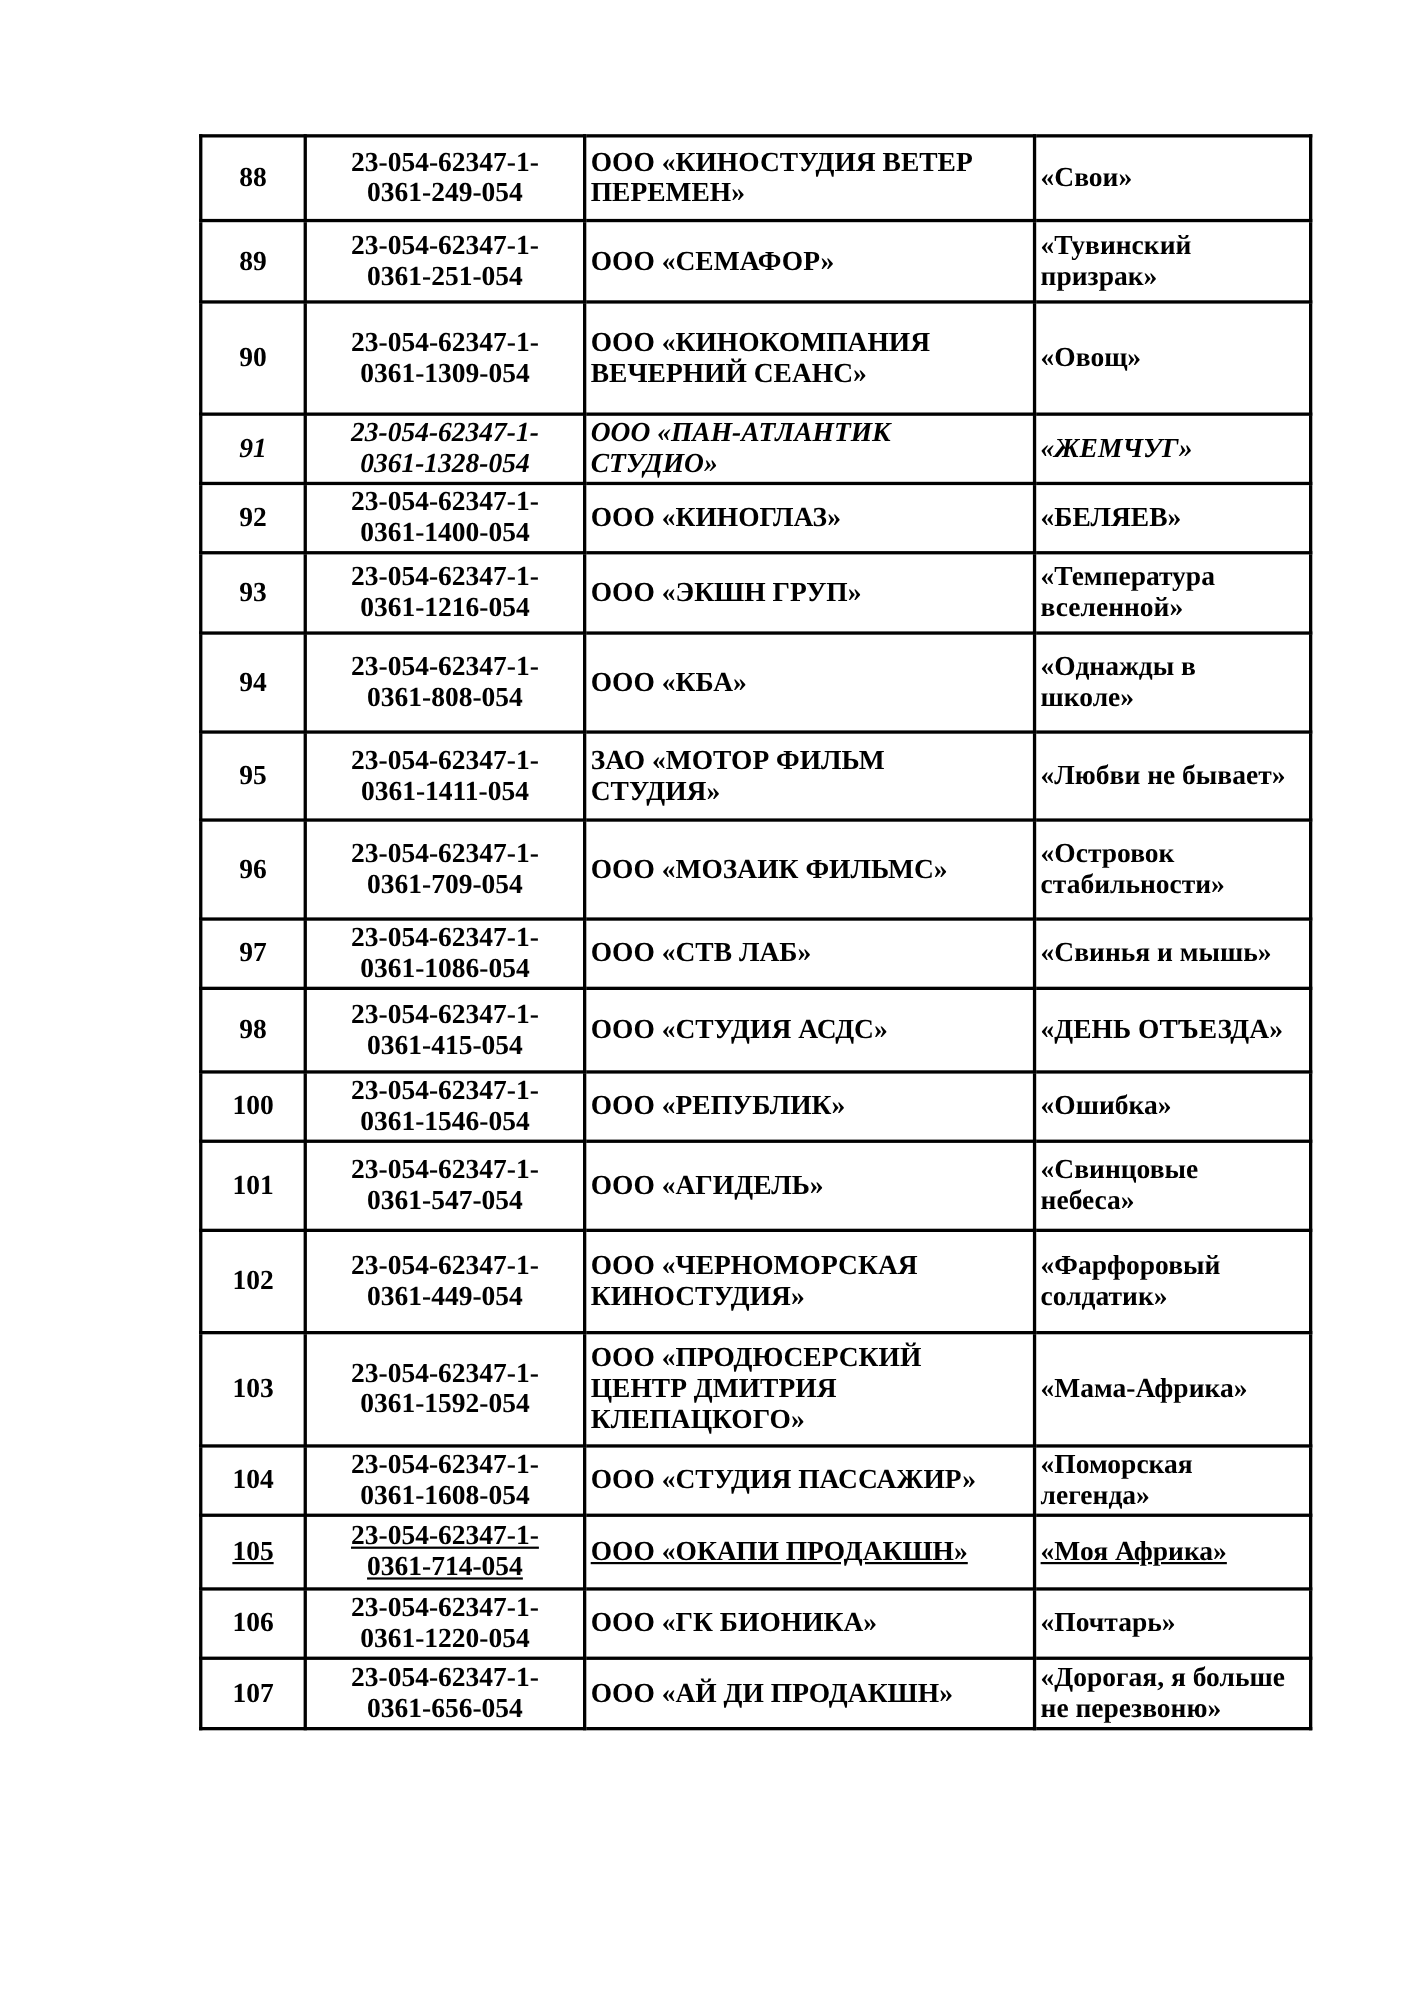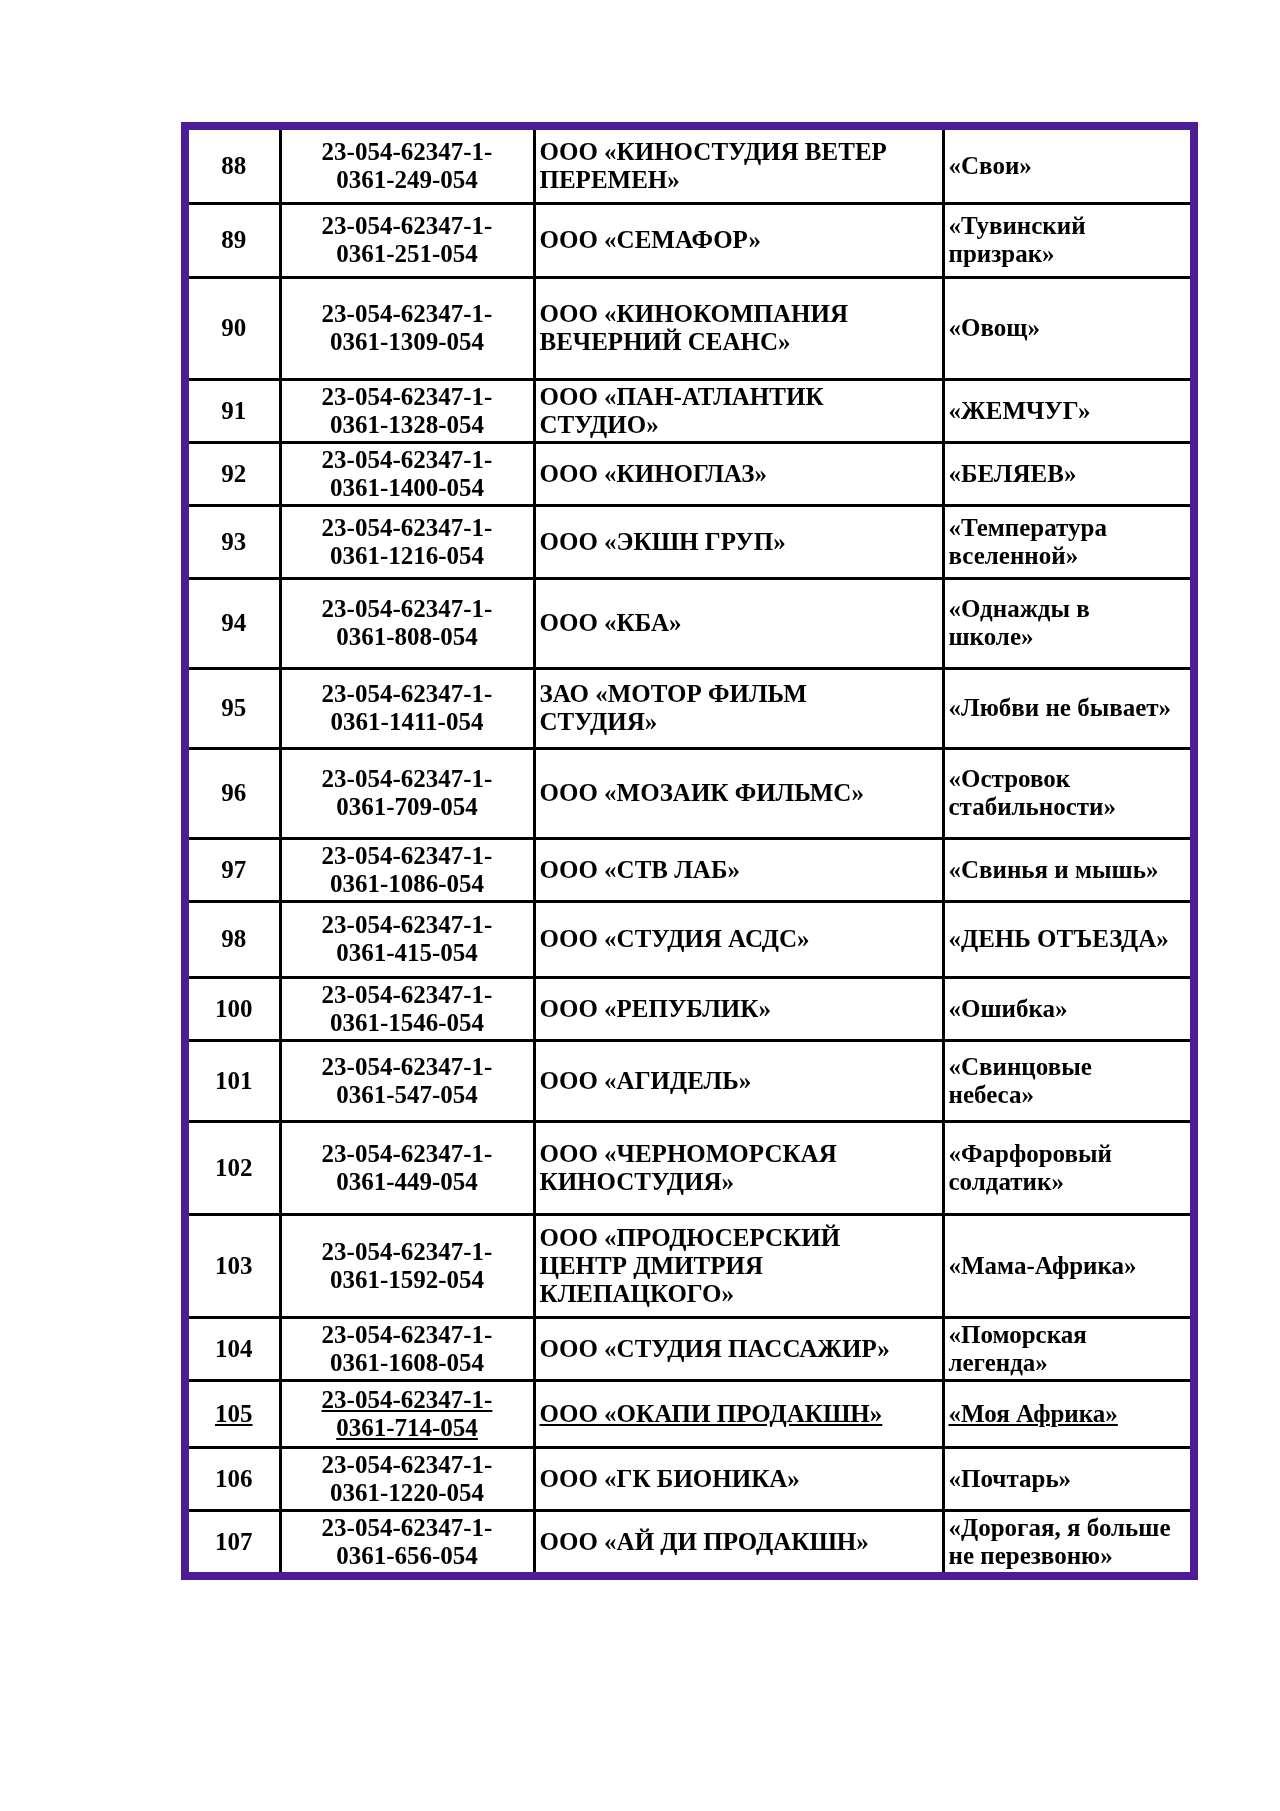--- a/index.html
+++ b/index.html
@@ -15,21 +15,21 @@
     font-family: "Liberation Serif", "DejaVu Serif", serif;
     color: #000000;
     overflow: hidden;
   }
   table.doc-table {
     position: absolute;
     left: 181px;
     top: 122px;
     border-collapse: collapse;
     table-layout: fixed;
-    border: 8px solid #4c1d95;
+    border: 1px solid #4c1d95;
   }
   table.doc-table td {
     border: 3px solid #000000;
     vertical-align: middle;
     font-weight: bold;
     font-size: 25px;
     line-height: 28px;
     padding: 2px 4px;
     overflow: hidden;
   }
@@ -86,21 +86,21 @@
             <div class="text-line">0361-1309-054</div>
           </td>
           <td class="c-company">
             <div class="text-line">ООО «КИНОКОМПАНИЯ</div>
             <div class="text-line">ВЕЧЕРНИЙ СЕАНС»</div>
           </td>
           <td class="c-title">
             <div class="text-line">«Овощ»</div>
           </td>
         </tr>
-        <tr style="height: 57px;">
+        <tr style="height: 57px; font-style: italic;">
           <td class="c-num">91</td>
           <td class="c-code">
             <div class="text-line">23-054-62347-1-</div>
             <div class="text-line">0361-1328-054</div>
           </td>
           <td class="c-company">
             <div class="text-line">ООО «ПАН-АТЛАНТИК</div>
             <div class="text-line">СТУДИО»</div>
           </td>
           <td class="c-title">

